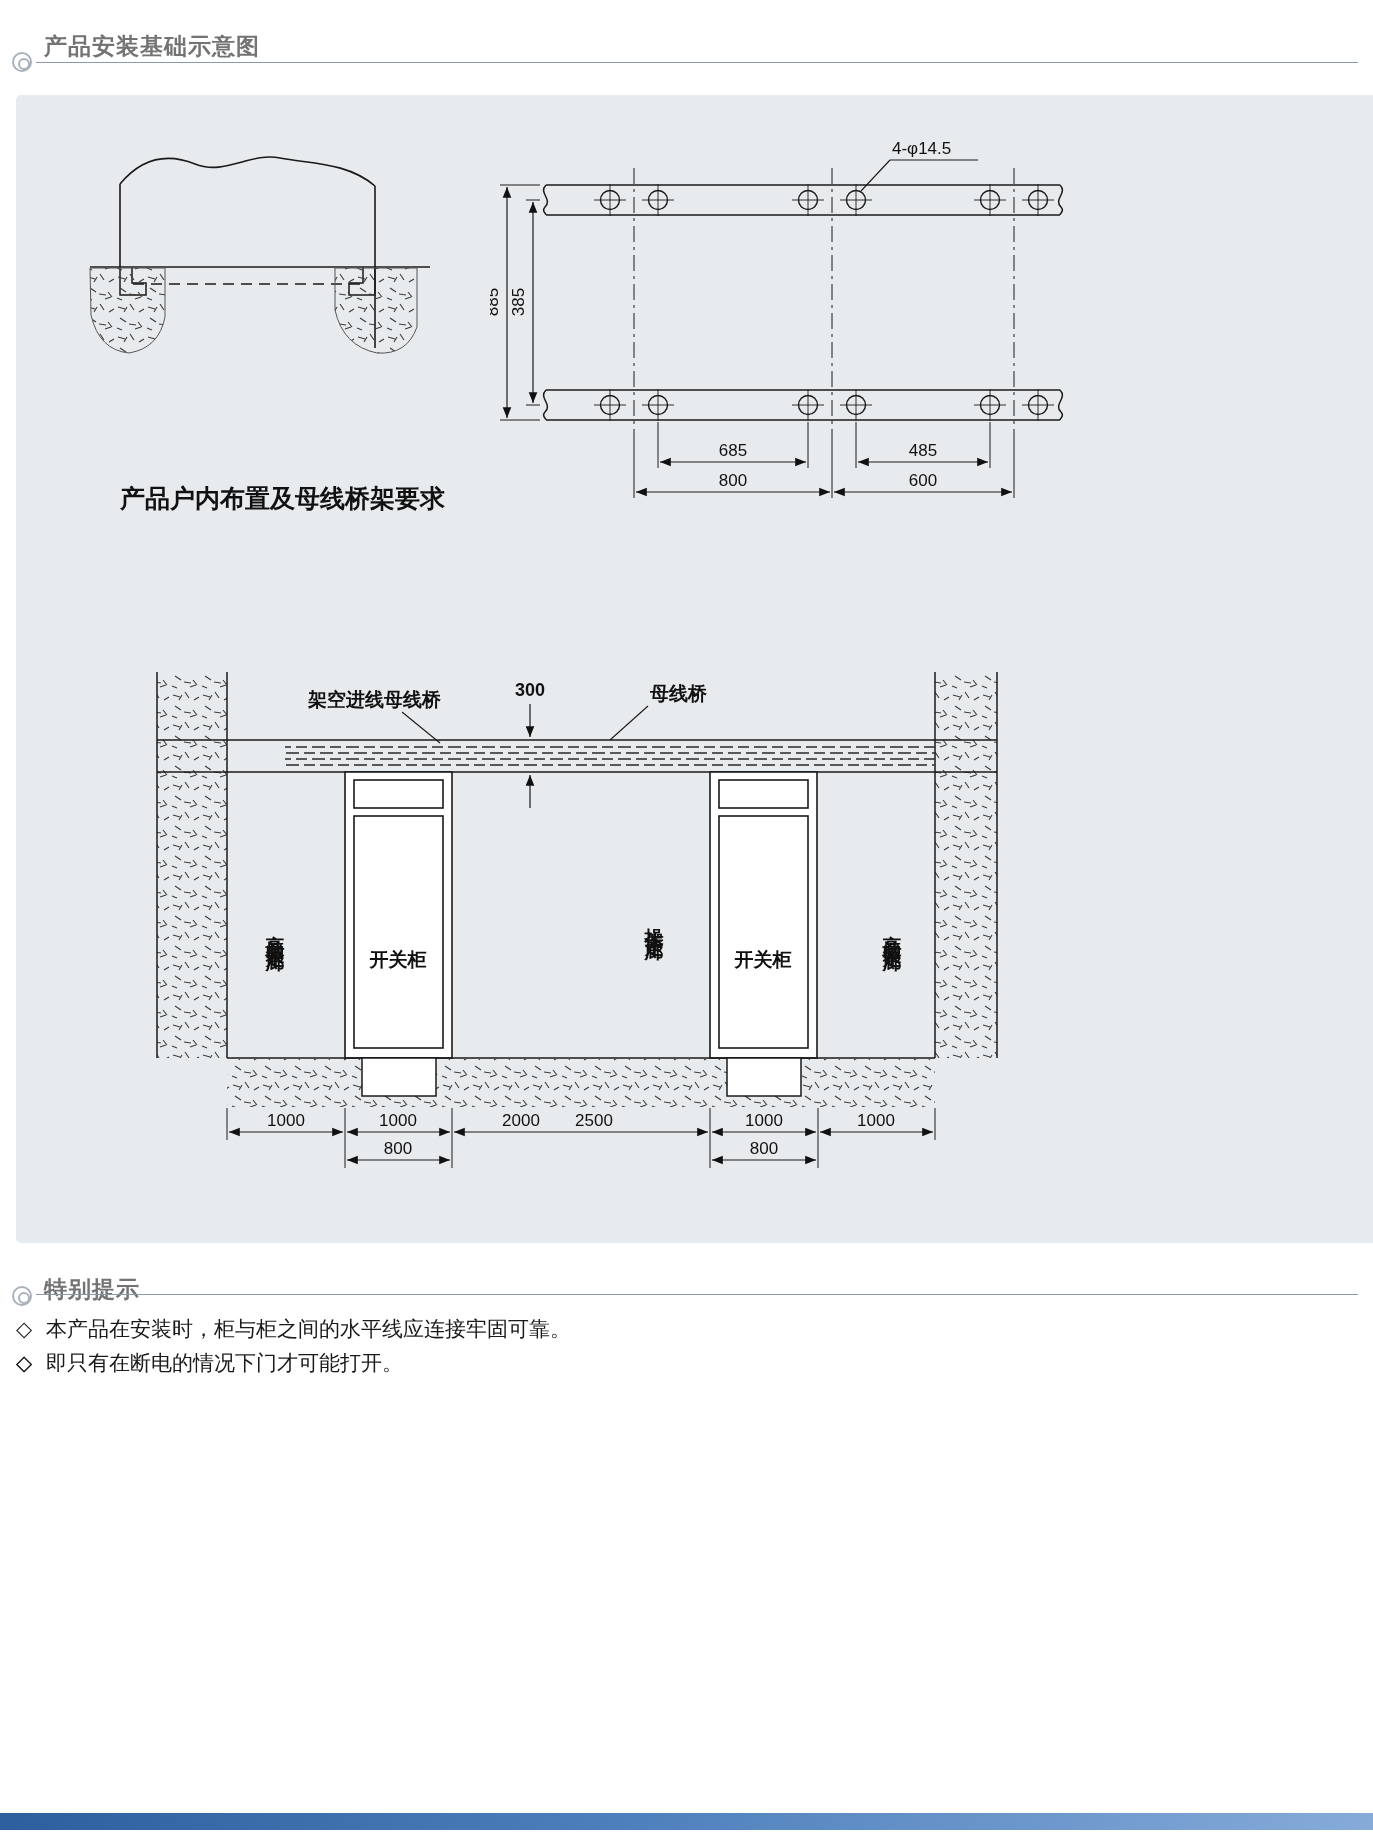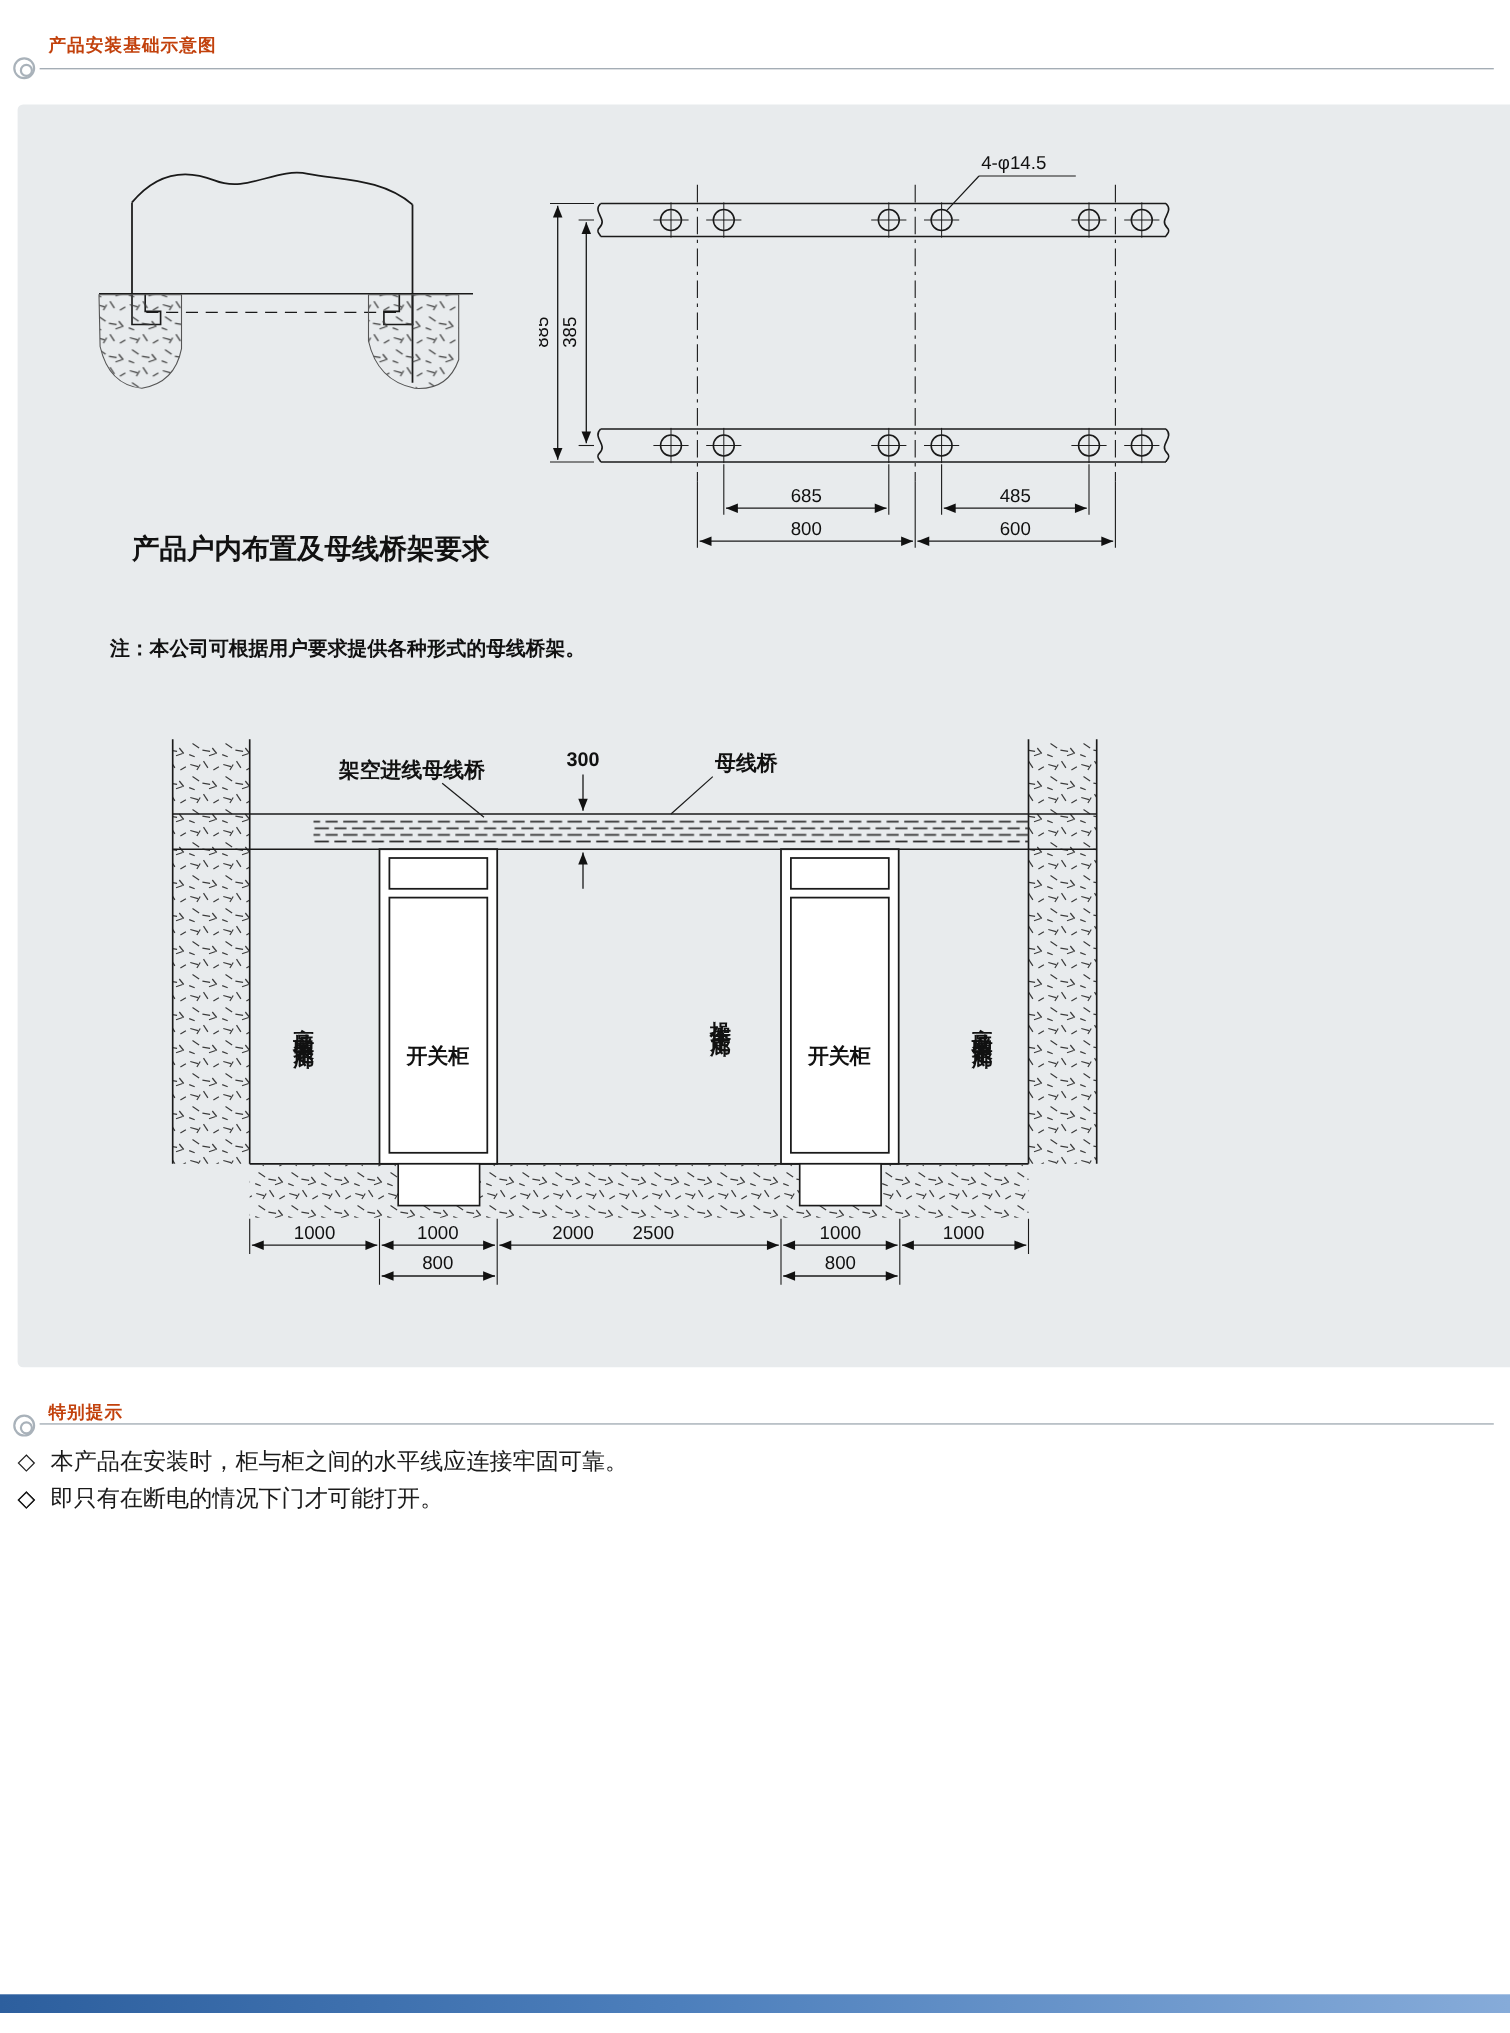--- a/index.html
+++ b/index.html
@@ -1,19 +1,19 @@
 <!DOCTYPE html>
 <html><head>
 <meta charset="utf-8">
 <style>
   * { margin:0; padding:0; box-sizing:border-box; }
   body { background:#ffffff; font-family:"Liberation Sans","DejaVu Sans",sans-serif; }
   #page { position:relative; width:1373px; height:1848px; background:#ffffff; overflow:hidden; }
 
-  .sec-title { position:absolute; color:#c2410c; font-weight:bold; font-size:16px; letter-spacing:1px; }
+  .sec-title { position:absolute; color:#737373; font-weight:bold; font-size:23px; letter-spacing:1px; }
   .rule { position:absolute; border-top:1.5px solid #8e99a3; height:0; }
   .ring-icon { position:absolute; width:20px; height:20px; border:2px solid #a9b2ba; border-radius:50%; background:#fff; }
   .ring-icon::after { content:""; position:absolute; left:4px; top:4px; width:8px; height:8px; border:2px solid #a9b2ba; border-radius:50%; }
 
   #panel { position:absolute; left:16px; top:95px; width:1365px; height:1148px; background:#e8ebed; border-radius:5px; }
 
   .abs { position:absolute; }
   .caption { font-size:25px; font-weight:bold; color:#111; }
   .note { font-size:18px; font-weight:600; color:#111; }
 
@@ -148,21 +148,20 @@
 
       <g stroke="#1a1a1a" stroke-width="1.2" fill="none">
         <path d="M146,362 H340" marker-start="url(#ah2)" marker-end="url(#ah2)"></path>
         <path d="M344,362 H522" marker-start="url(#ah2)" marker-end="url(#ah2)"></path>
       </g>
       <text x="243" y="356" text-anchor="middle" font-size="17">800</text>
       <text x="433" y="356" text-anchor="middle" font-size="17">600</text>
     </svg>
 
     <div class="abs caption" style="left:104px; top:387px;">产品户内布置及母线桥架要求</div>
-    <div class="abs note" style="left:84px; top:482px;">注：本公司可根据用户要求提供各种形式的母线桥架。</div>
 
     <svg class="abs" style="left:124px; top:565px;" width="880" height="512" viewBox="0 0 880 512">
       <defs>
         <marker id="ah3" viewBox="0 0 10 10" refX="9.5" refY="5" markerWidth="10" markerHeight="10" orient="auto-start-reverse">
           <path d="M0.5,1.4 L9.5,5 L0.5,8.6 Z" fill="#111"></path>
         </marker>
         <pattern id="spk3" width="30" height="30" patternUnits="userSpaceOnUse">
           <g stroke="#3a3a3a" stroke-width="1.1" fill="none">
             <path d="M3,5 l7,2"></path>
               <path d="M15,2 l4,6"></path>

